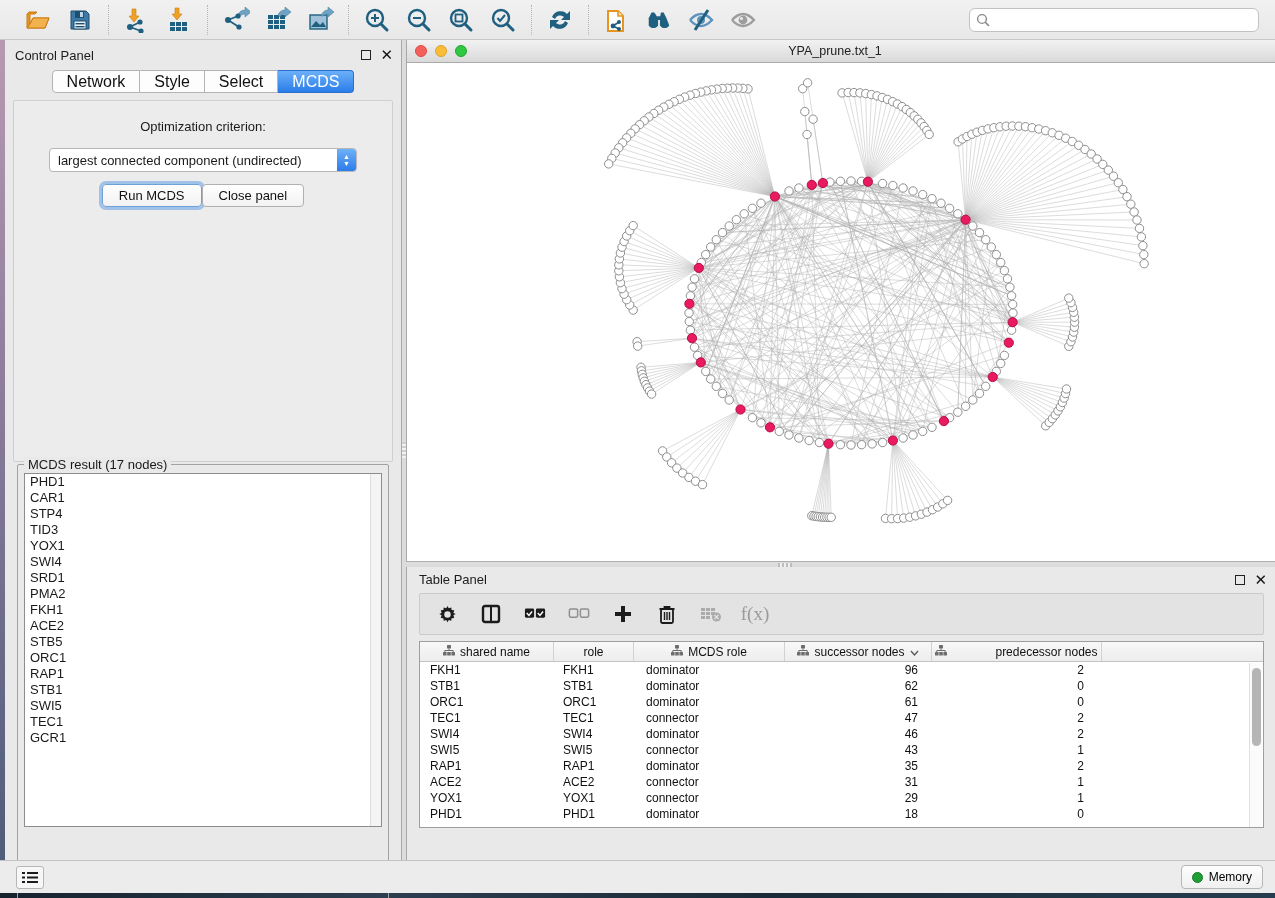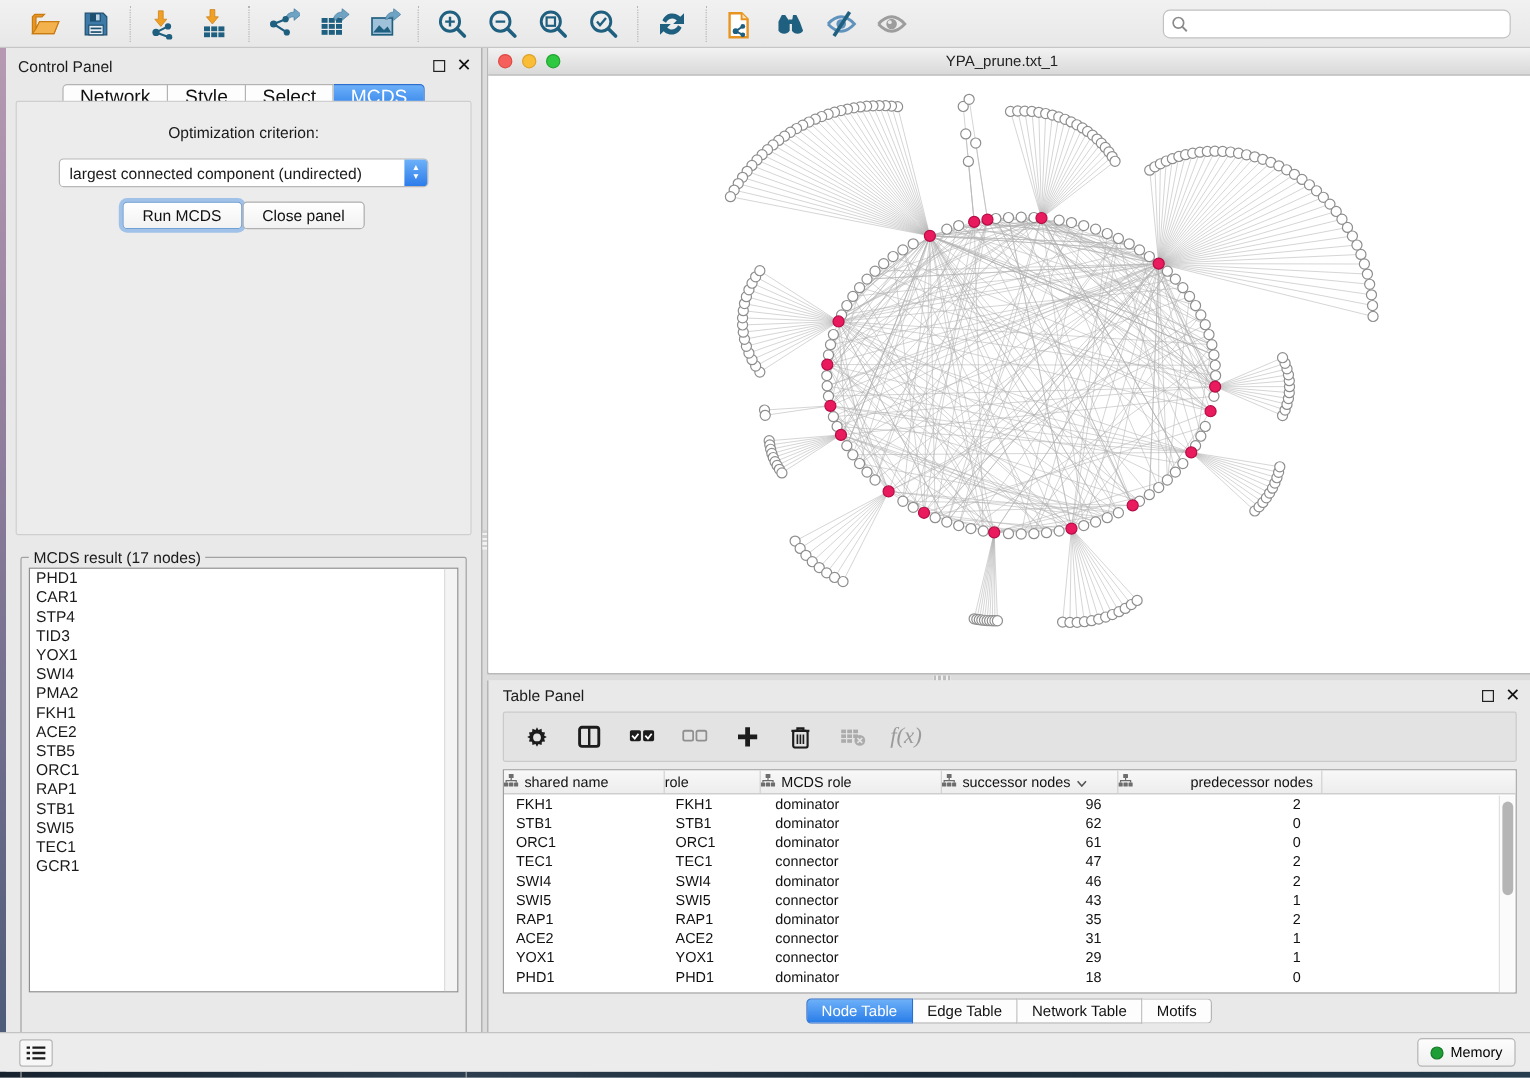--- a/index.html
+++ b/index.html
@@ -35,21 +35,21 @@
   .float-glyph { width:10px; height:10px; border:1.5px solid #222; display:inline-block; cursor:pointer; }
   .close-glyph { font-size:15px; font-weight:bold; color:#111; line-height:10px; cursor:pointer; }
 
   .cp-tabs { display:flex; justify-content:center; margin-top:4px; }
   .cp-tab { height:23px; padding:0 14px; background:#fdfdfd; border:1px solid #b3b3b3; border-left:none;
     font-size:16px; display:flex; align-items:center; cursor:pointer; color:#111; }
   .cp-tab:first-child { border-left:1px solid #b3b3b3; border-radius:4px 0 0 4px; }
   .cp-tab:last-child { border-radius:0 4px 4px 0; }
   .cp-tab.selected { background:linear-gradient(#6cb0f8,#2a7de9); color:#fff; border-color:#2a6fd0; }
 
-  .cp-inner { position:absolute; left:8px; top:44px; width:380px; height:362px;
+  .cp-inner { position:absolute; left:8px; top:60px; width:380px; height:362px;
     background:#ececec; border:1px solid #cfcfcf; border-radius:2px; }
   .opt-label { text-align:center; margin-top:18px; font-size:13px; }
   .selectbox { margin:14px auto 0 auto; width:308px; height:24px; background:#fff;
     border:1px solid #b7b7b7; border-radius:4px; display:flex; align-items:center; cursor:pointer; }
   .selectbox .sel-text { flex:1; padding:0 8px; font-size:13px; white-space:nowrap; overflow:hidden; }
   .sel-stepper { width:19px; height:22px; border-radius:0 3px 3px 0;
     background:linear-gradient(#6db1f9,#2c7ceb); display:flex; flex-direction:column;
     align-items:center; justify-content:center; gap:1px; }
   .sel-stepper span { color:#fff; font-size:7px; line-height:6px; }
   .btn-row { display:flex; justify-content:center; margin-top:12px; }
@@ -92,27 +92,27 @@
 
   
   .table-panel { position:absolute; left:406px; top:567px; width:869px; height:293px; background:#e9e9e9;
     border-left:1px solid #a8a8a8; }
   .tp-header { height:22px; display:flex; align-items:center; padding:3px 8px 0 12px; }
   .tp-toolbar { position:absolute; left:12px; top:26px; width:845px; height:42px;
     background:#e3e3e3; border:1px solid #cacaca; border-radius:2px;
     display:flex; align-items:center; gap:22px; padding:0 16px; }
   .tp-icon { width:22px; height:22px; display:flex; align-items:center; justify-content:center; cursor:pointer; }
   .tp-icon.disabled { cursor:default; }
-  .fx { font-family:"Liberation Serif","DejaVu Serif",serif; font-style:italic; font-size:19px; color:#9a9a9a; }
+  .fx { font-family:"Liberation Serif","DejaVu Serif",serif; font-size:19px; color:#9a9a9a; }
 
   .grid { position:absolute; left:12px; top:74px; width:845px; height:187px; background:#fff;
     border:1px solid #9e9e9e; overflow:hidden; }
   .grid-header { display:flex; height:20px; background:linear-gradient(#f8f8f8,#ededed);
     border-bottom:1px solid #c2c2c2; }
-  .gh-cell { display:flex; align-items:center; justify-content:flex-start; gap:5px; font-size:12px; color:#111;
+  .gh-cell { display:flex; align-items:center; justify-content:center; gap:5px; font-size:12px; color:#111;
     border-right:1px solid #d2d2d2; cursor:pointer; }
   .grid-row { display:flex; height:16px; align-items:center; cursor:default; }
   .g-cell { font-size:12px; color:#111; white-space:nowrap; overflow:hidden; }
   .c0 { width:134px; padding-left:10px; }
   .c1 { width:80px;  padding-left:9px; }
   .c2 { width:151px; padding-left:12px; }
   .c3 { width:147px; text-align:right; padding-right:14px; }
   .c4 { width:170px; text-align:right; padding-right:18px;gap:48px; }
   .c5 { flex:1; }
   .gh-cell.c0,.gh-cell.c1,.gh-cell.c2,.gh-cell.c3,.gh-cell.c4 { padding:0; text-align:center; }
@@ -341,20 +341,21 @@
     <div class="groupbox">
       <legend-lab>MCDS result (17 nodes)</legend-lab>
       <div class="mcds-list" id="mcds-list">
         <div class="mcds-scroll"></div>
       <div class="mcds-item">PHD1</div>
           <div class="mcds-item">CAR1</div>
           <div class="mcds-item">STP4</div>
           <div class="mcds-item">TID3</div>
           <div class="mcds-item">YOX1</div>
           <div class="mcds-item">SWI4</div>
+          <div class="mcds-item">SRD1</div>
           <div class="mcds-item">PMA2</div>
           <div class="mcds-item">FKH1</div>
           <div class="mcds-item">ACE2</div>
           <div class="mcds-item">STB5</div>
           <div class="mcds-item">ORC1</div>
           <div class="mcds-item">RAP1</div>
           <div class="mcds-item">STB1</div>
           <div class="mcds-item">SWI5</div>
           <div class="mcds-item">TEC1</div>
           <div class="mcds-item">GCR1</div>
@@ -1305,26 +1306,20 @@
             <div class="g-cell c2">dominator</div>
             <div class="g-cell c3">18</div>
             <div class="g-cell c4">0</div>
           </div>
         </div>
       <div class="vscroll">
           <div class="vthumb"></div>
         </div>
     </div>
 
-    <div class="tp-tabs" id="tp-tabs">
-        <div class="tp-tab selected">Node Table</div>
-        <div class="tp-tab">Edge Table</div>
-        <div class="tp-tab">Network Table</div>
-        <div class="tp-tab">Motifs</div>
-      </div>
   </div>
 
   <div class="statusbar">
     <span class="sb-left-btn">
       <svg width="16" height="13" viewBox="0 0 16 13">
           <g stroke="#1c1c1c" stroke-width="2">
             <path d="M0 2 h3 M5 2 h11"></path>
             <path d="M0 6.5 h3 M5 6.5 h11"></path>
             <path d="M0 11 h3 M5 11 h11"></path>
           </g>

